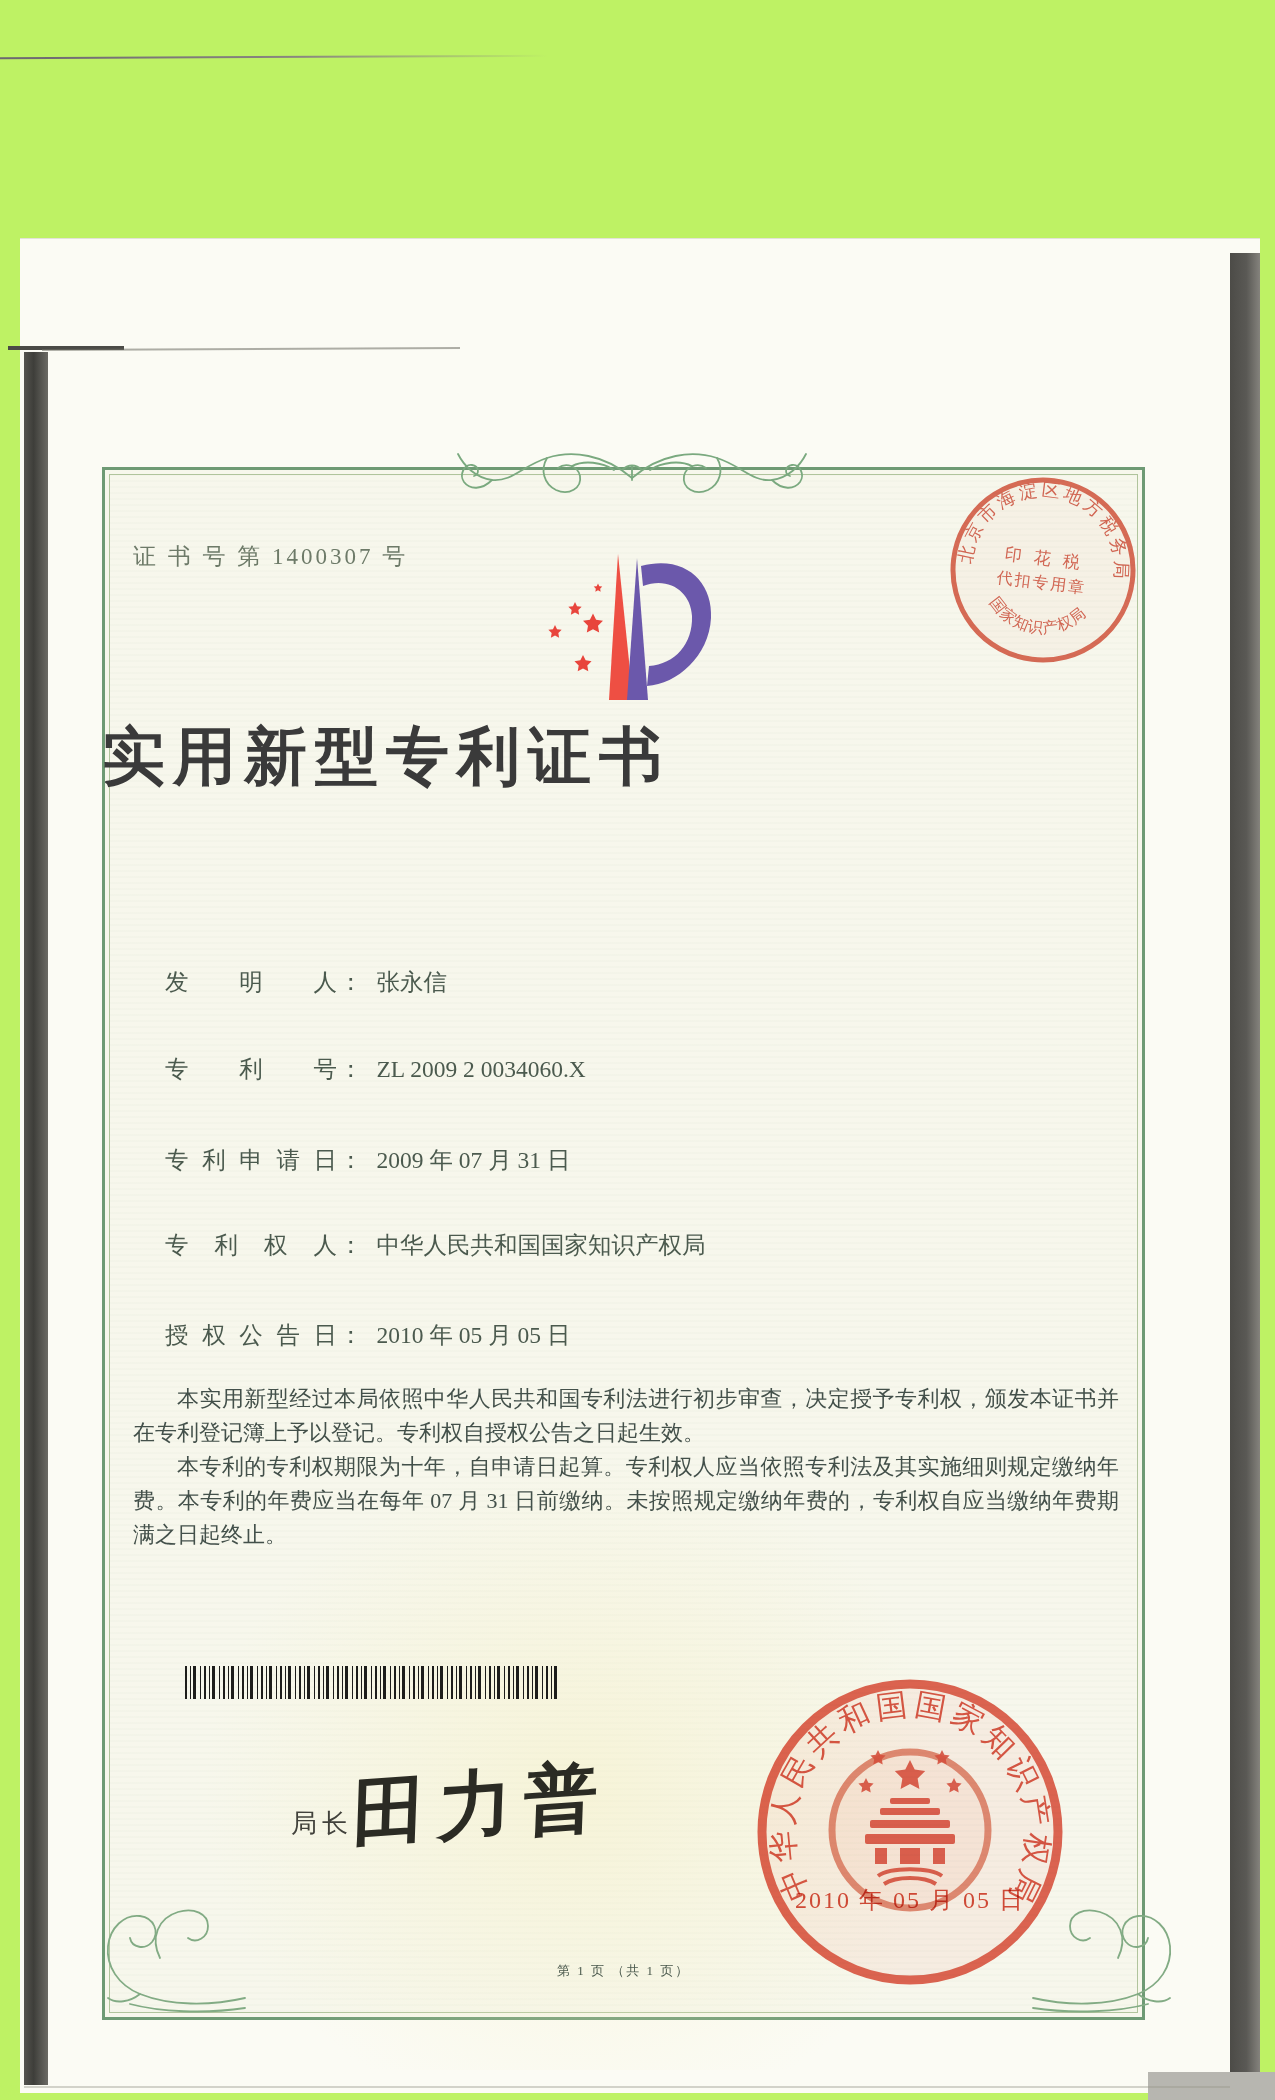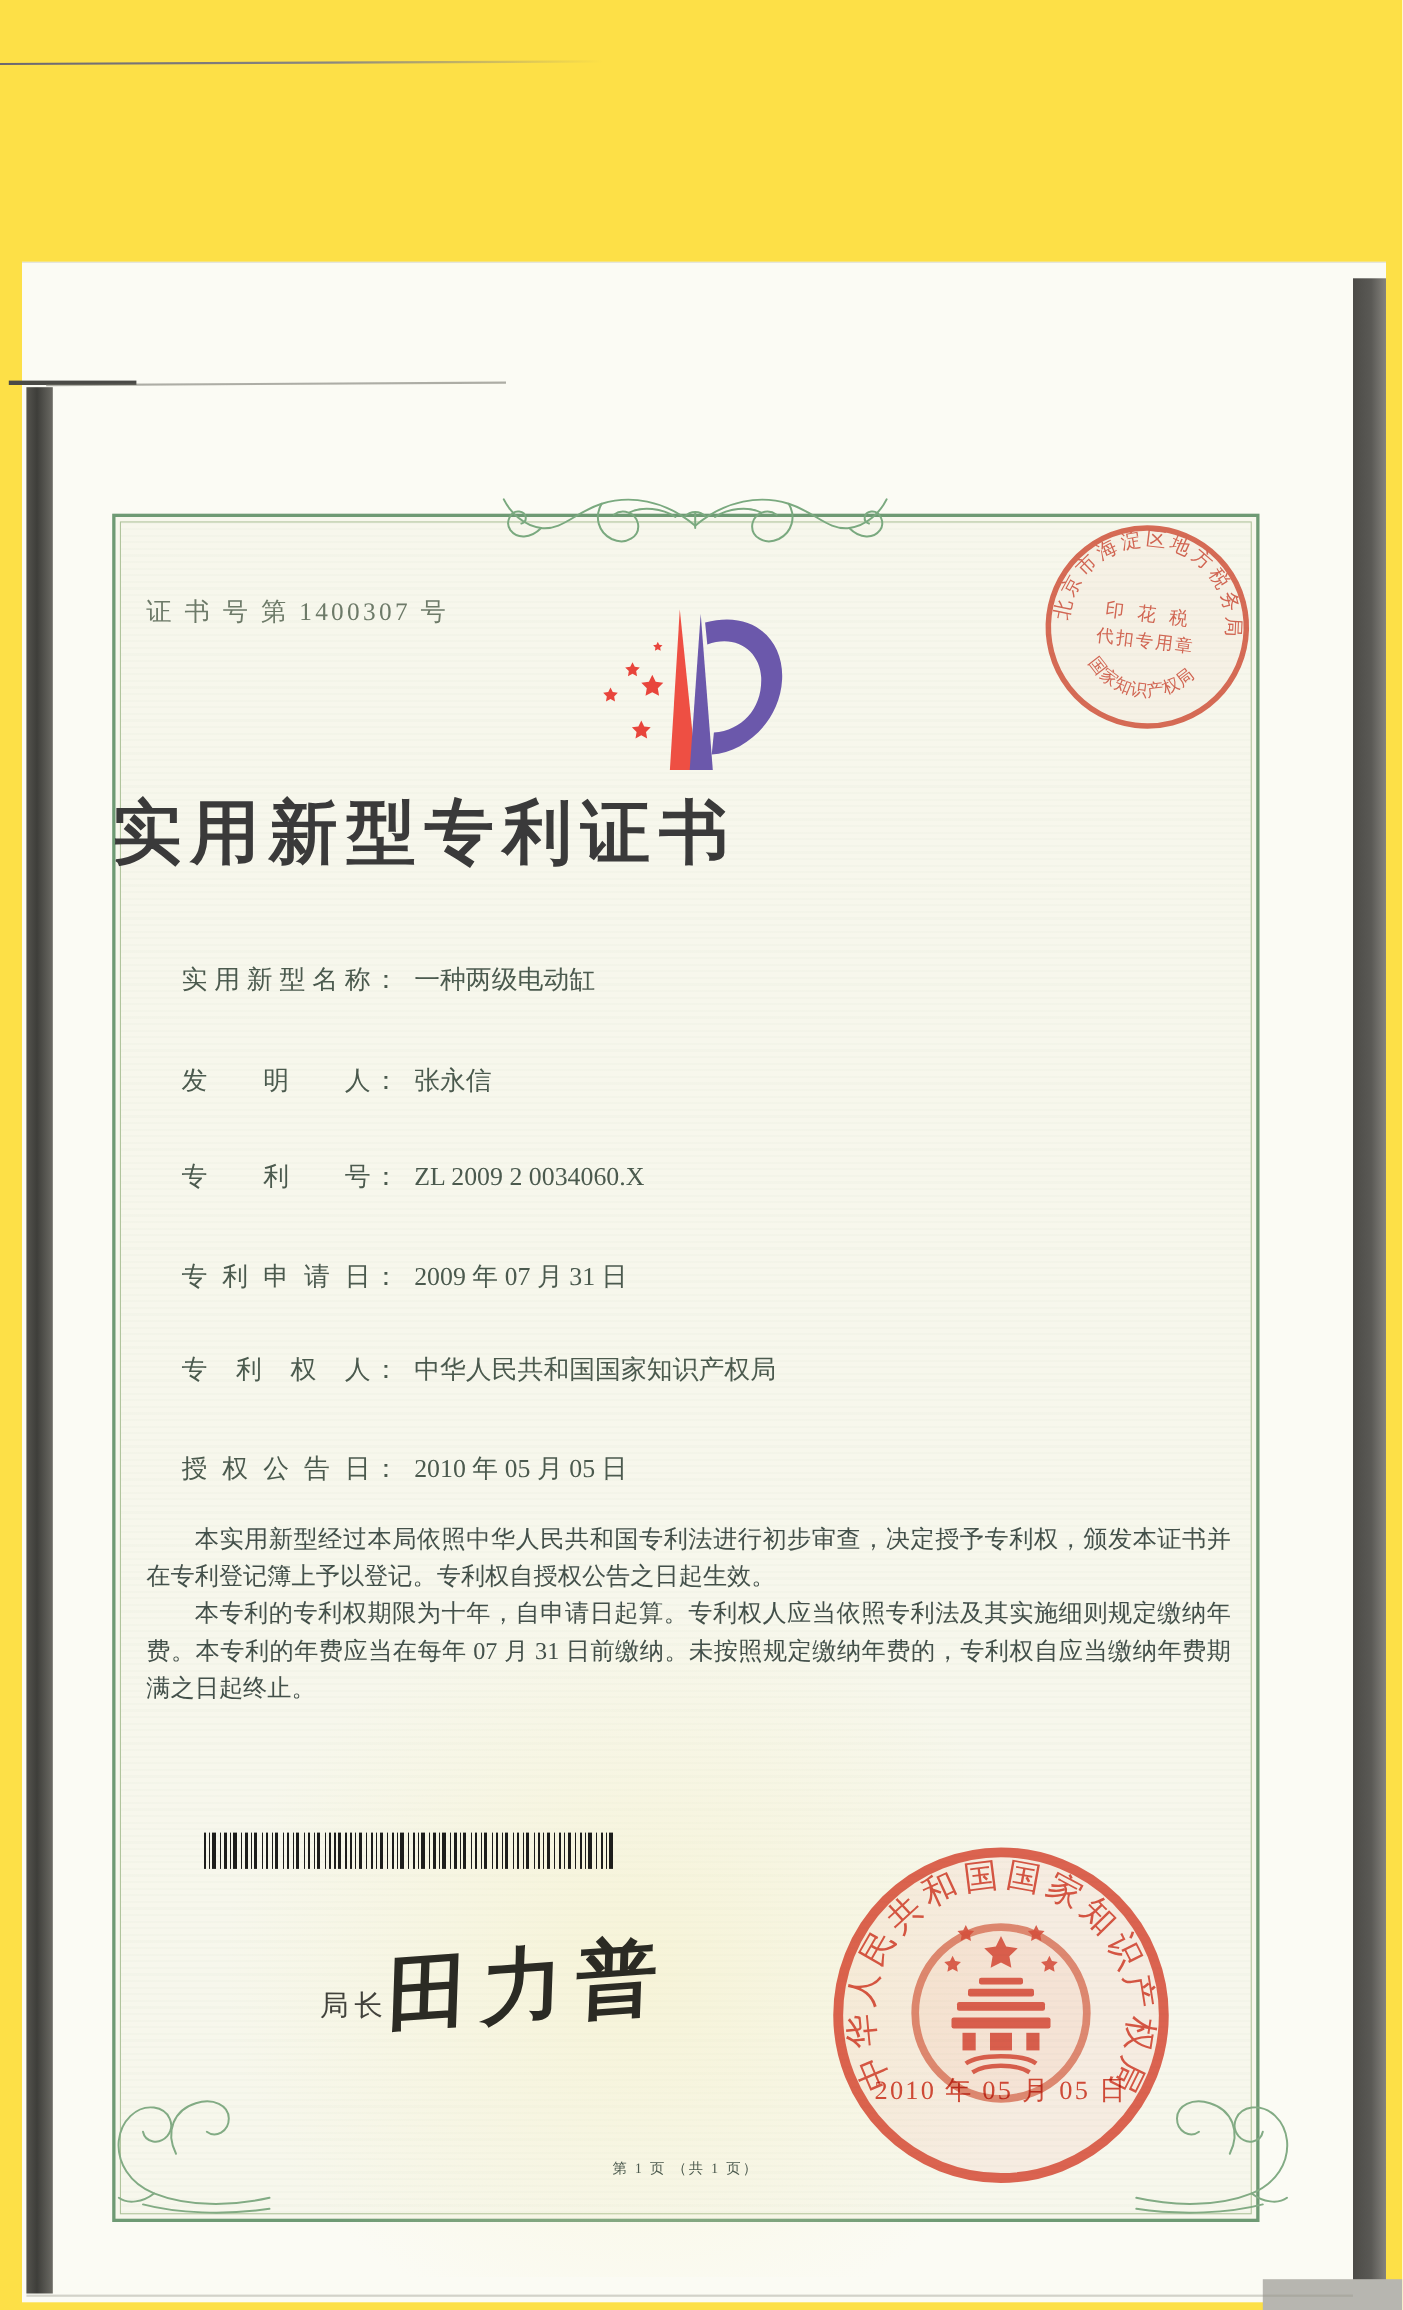--- a/index.html
+++ b/index.html
@@ -1,16 +1,16 @@
 <!DOCTYPE html>
 <html><head>
 <meta charset="utf-8">
 <style>
   html,body{margin:0;padding:0;background:#ffffff;}
-  .screen{position:relative;width:1275px;height:2100px;background:#fde047;overflow:hidden;
+  .screen{position:relative;width:1275px;height:2100px;background:#bef264;overflow:hidden;
           font-family:"Liberation Serif","DejaVu Serif",serif;}
   .abs{position:absolute;}
 
   
   .artifact-topline{left:0;top:56px;width:548px;height:2px;
     background:linear-gradient(90deg,#6b6770 0%,#8a8780 55%,rgba(160,158,150,0)) ;
     transform:rotate(-0.25deg);}
   .paper{left:20px;top:238px;width:1240px;height:1854px;background:#fbfbf4;
     border-top:1px solid #e3e3d8;}
   .left-strip{left:24px;top:352px;width:24px;height:1733px;
@@ -139,23 +139,20 @@
       <use href="#star5" transform="translate(48,72) scale(1.05)"></use>
       <use href="#star5" transform="translate(38,112) scale(0.9)"></use>
     </g>
     <polygon points="73,2 64,148 88,148" fill="#ee4f43"></polygon>
     <polygon points="92,6 82,148 103,148" fill="#6b58ab"></polygon>
     <path d="M96,14 C140,2 168,30 166,66 C164,104 132,132 102,134 L104,114 C130,112 148,92 147,64 C146,40 124,24 98,34 Z" fill="#6b58ab"></path>
   </svg>
 
   <div class="abs title">实用新型专利证书</div>
 
-  <div class="abs row r1">
-    <span class="lbl">实用新型名称</span><span class="colon">：</span><span class="val">一种两级电动缸</span>
-  </div>
   <div class="abs row r2">
     <span class="lbl">发明人</span><span class="colon">：</span><span class="val">张永信</span>
   </div>
   <div class="abs row r3">
     <span class="lbl">专利号</span><span class="colon">：</span><span class="val">ZL 2009 2 0034060.X</span>
   </div>
   <div class="abs row r4">
     <span class="lbl">专利申请日</span><span class="colon">：</span><span class="val">2009 年 07 月 31 日</span>
   </div>
   <div class="abs row r5">

